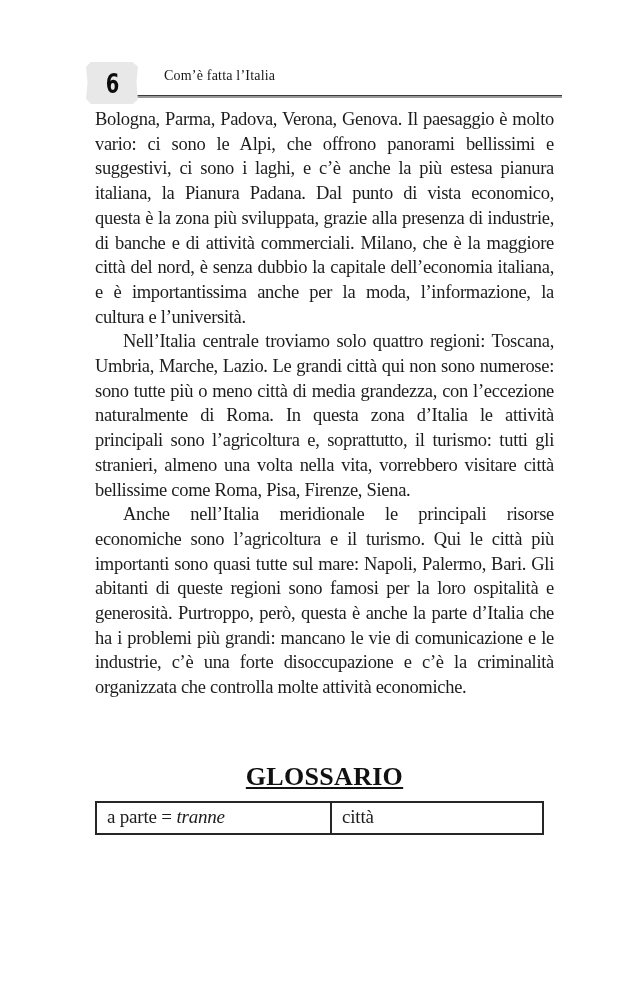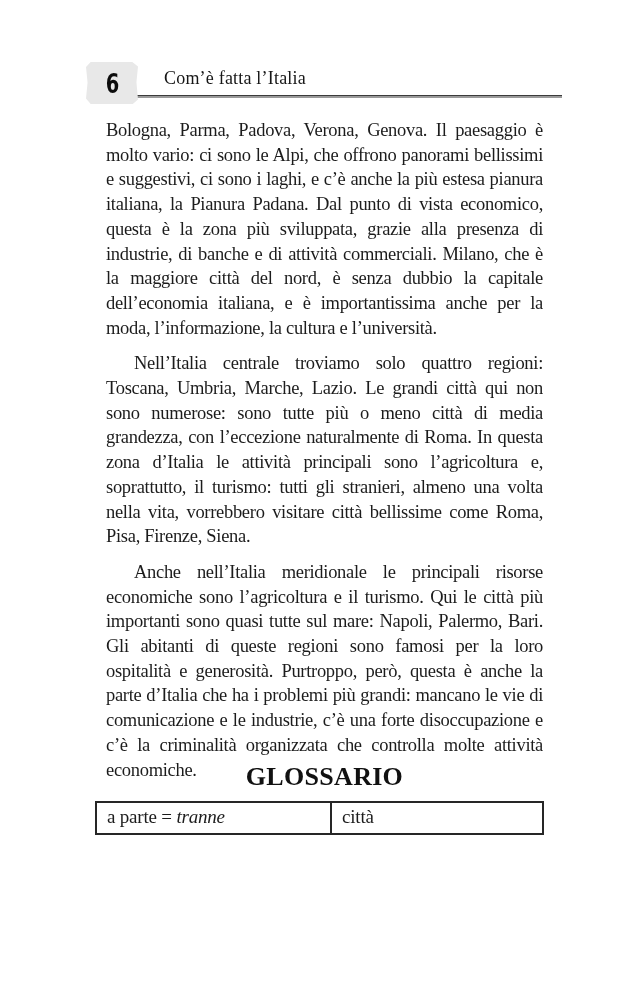--- a/index.html
+++ b/index.html
@@ -41,55 +41,56 @@
     font-weight: 700;
     font-size: 27px;
     transform: scaleX(0.72);
     color: #0c0c0c;
   }
   .chapter-title {
     position: absolute;
     left: 164px;
     top: 68px;
     margin: 0;
-    font-size: 18px;
+    font-size: 14px;
     font-weight: 400;
     color: #161616;
     letter-spacing: 0.2px;
     z-index: 2;
   }
 
   
   .body-text {
     position: absolute;
     left: 95px;
     top: 107px;
     width: 459px;
     font-size: 18.5px;
     line-height: 24.7px;
     letter-spacing: -0.3px;
     text-align: justify;
   }
-  .body-text p { margin: 11px; text-indent: 28px; }
+  .body-text p { margin: 0; text-indent: 28px; }
   .body-text p.no-indent { text-indent: 0; }
 
   
   .glossary {
     position: absolute;
     left: 95px;
     top: 762px;
     width: 459px;
   }
   .glossary-heading {
     margin: 0 0 9px 0;
     text-align: center;
     font-size: 26px;
     font-weight: 700;
     letter-spacing: 0.3px;
     color: #111111;
+    text-decoration: underline;
   }
   .glossary-table {
     width: 449px;
     border-collapse: collapse;
     table-layout: fixed;
     font-size: 19px;
     line-height: 24.5px;
     letter-spacing: -0.2px;
   }
   .glossary-table td {

